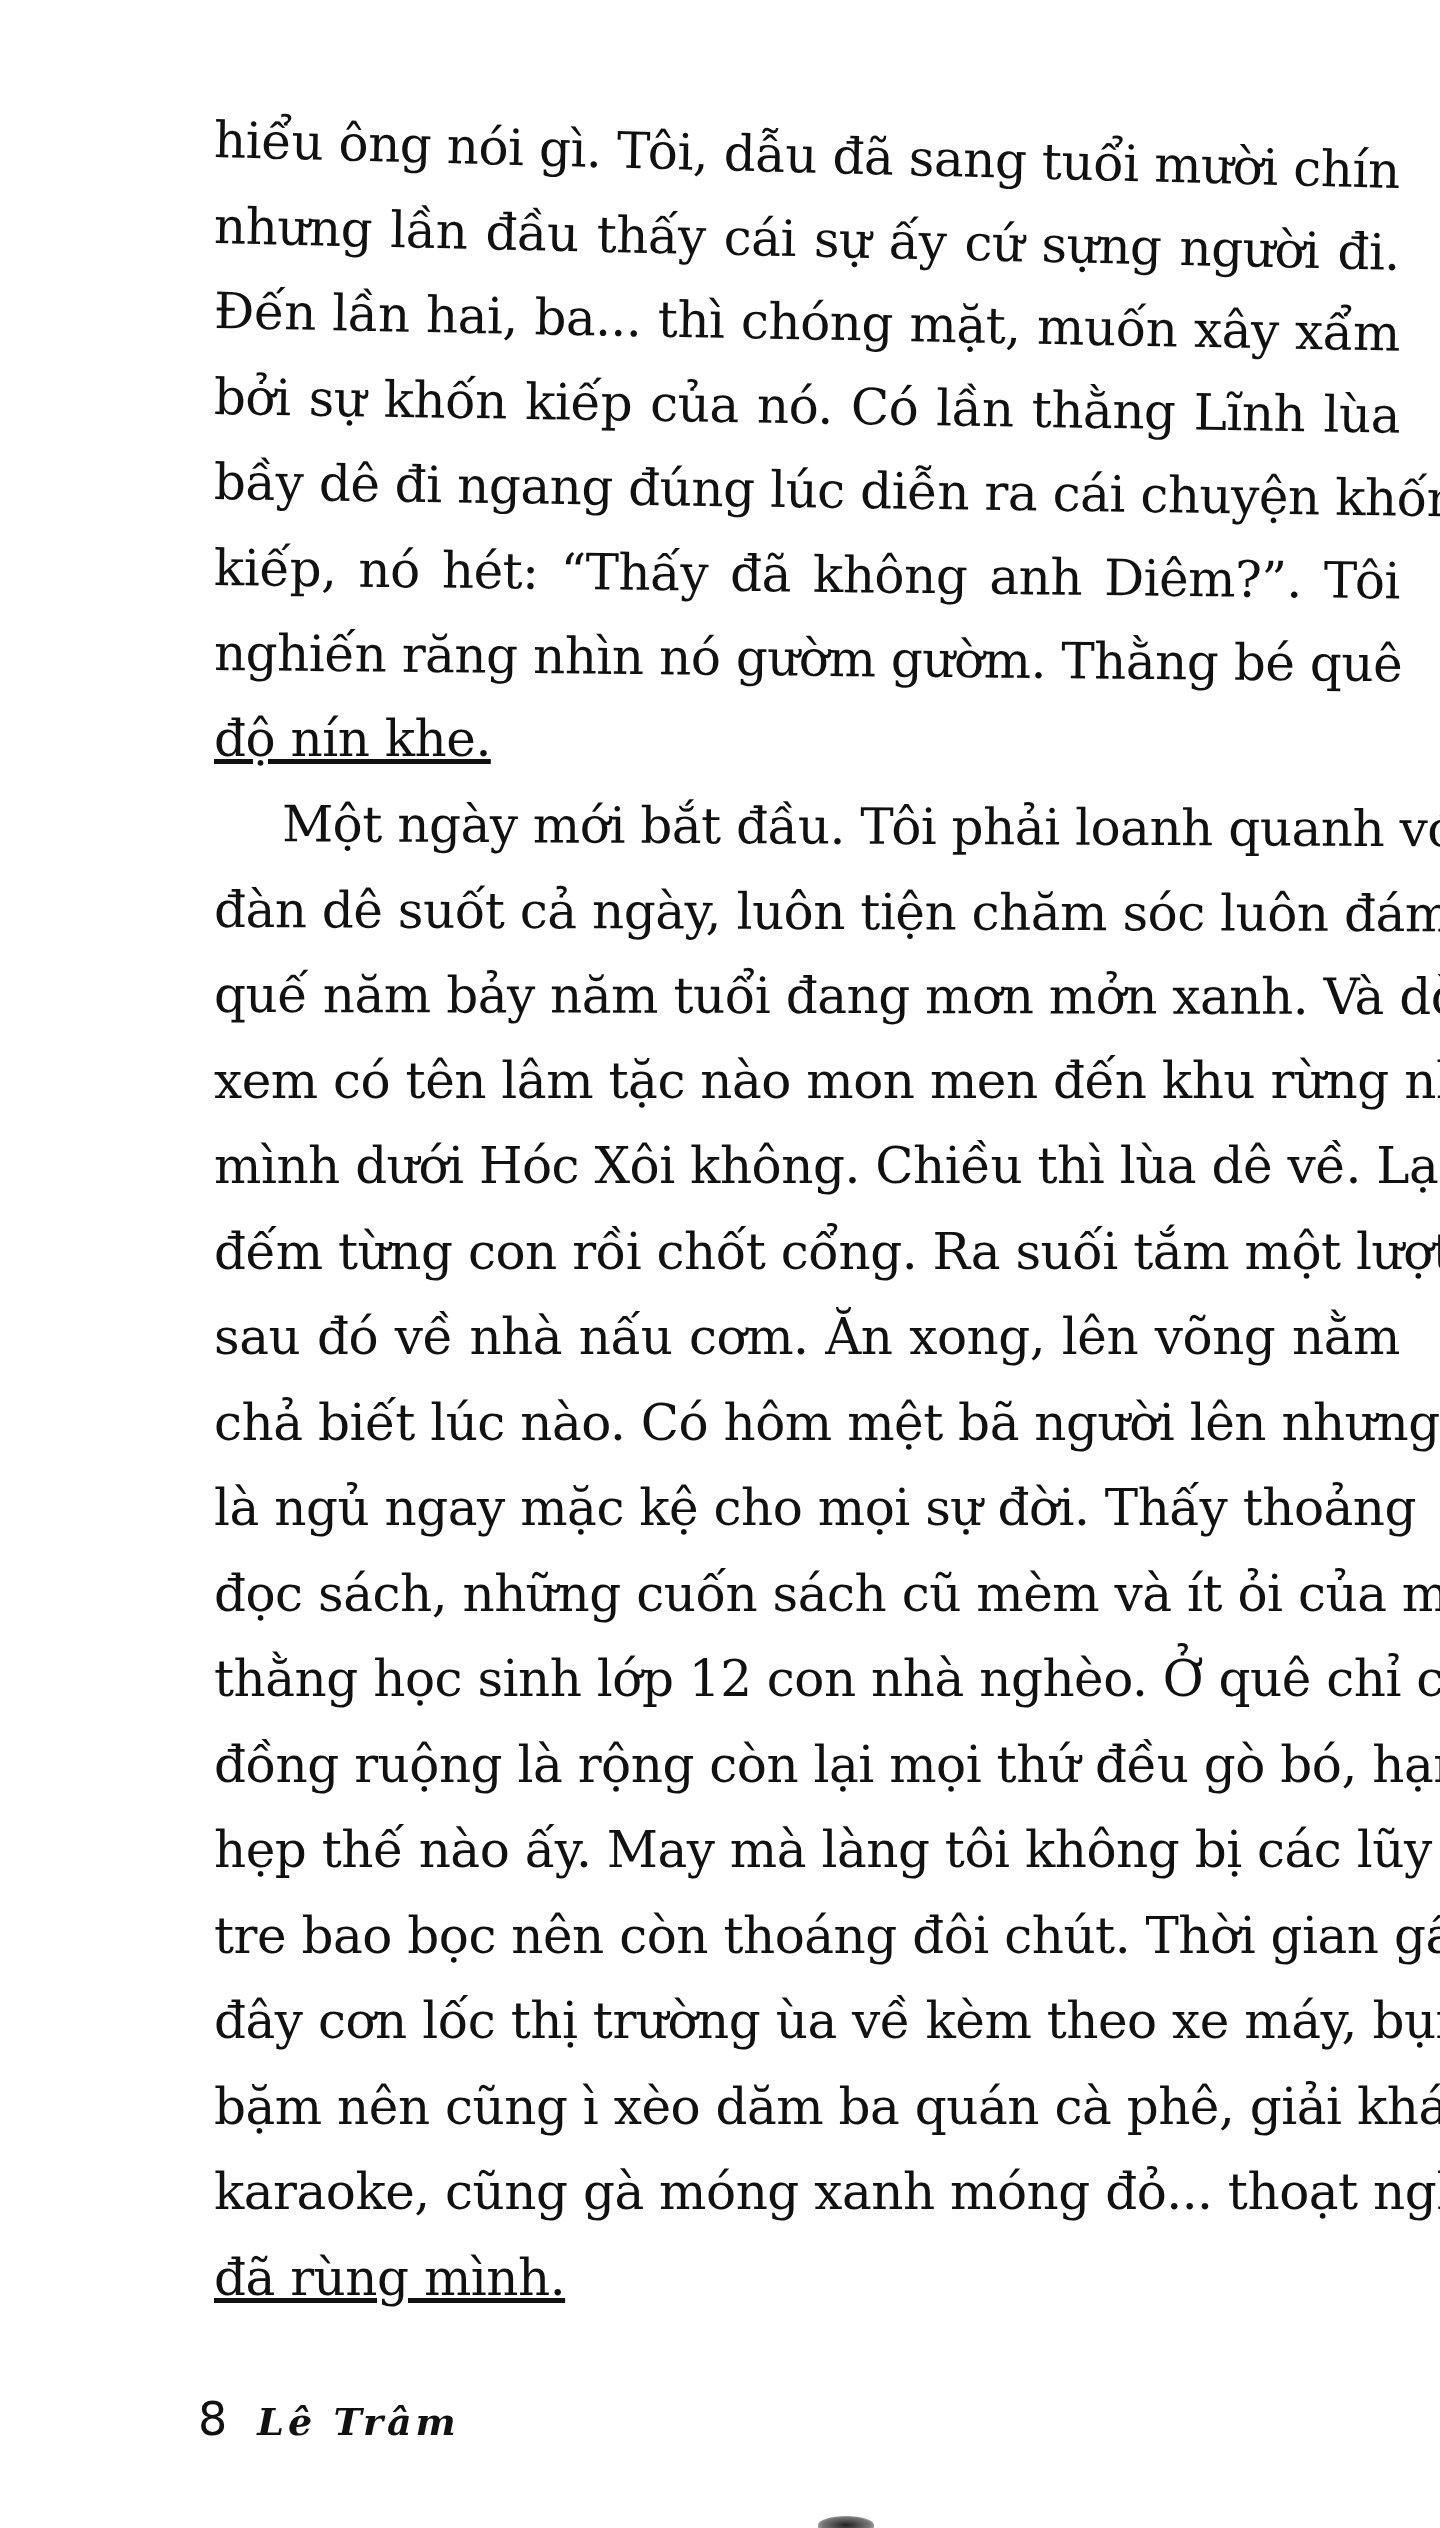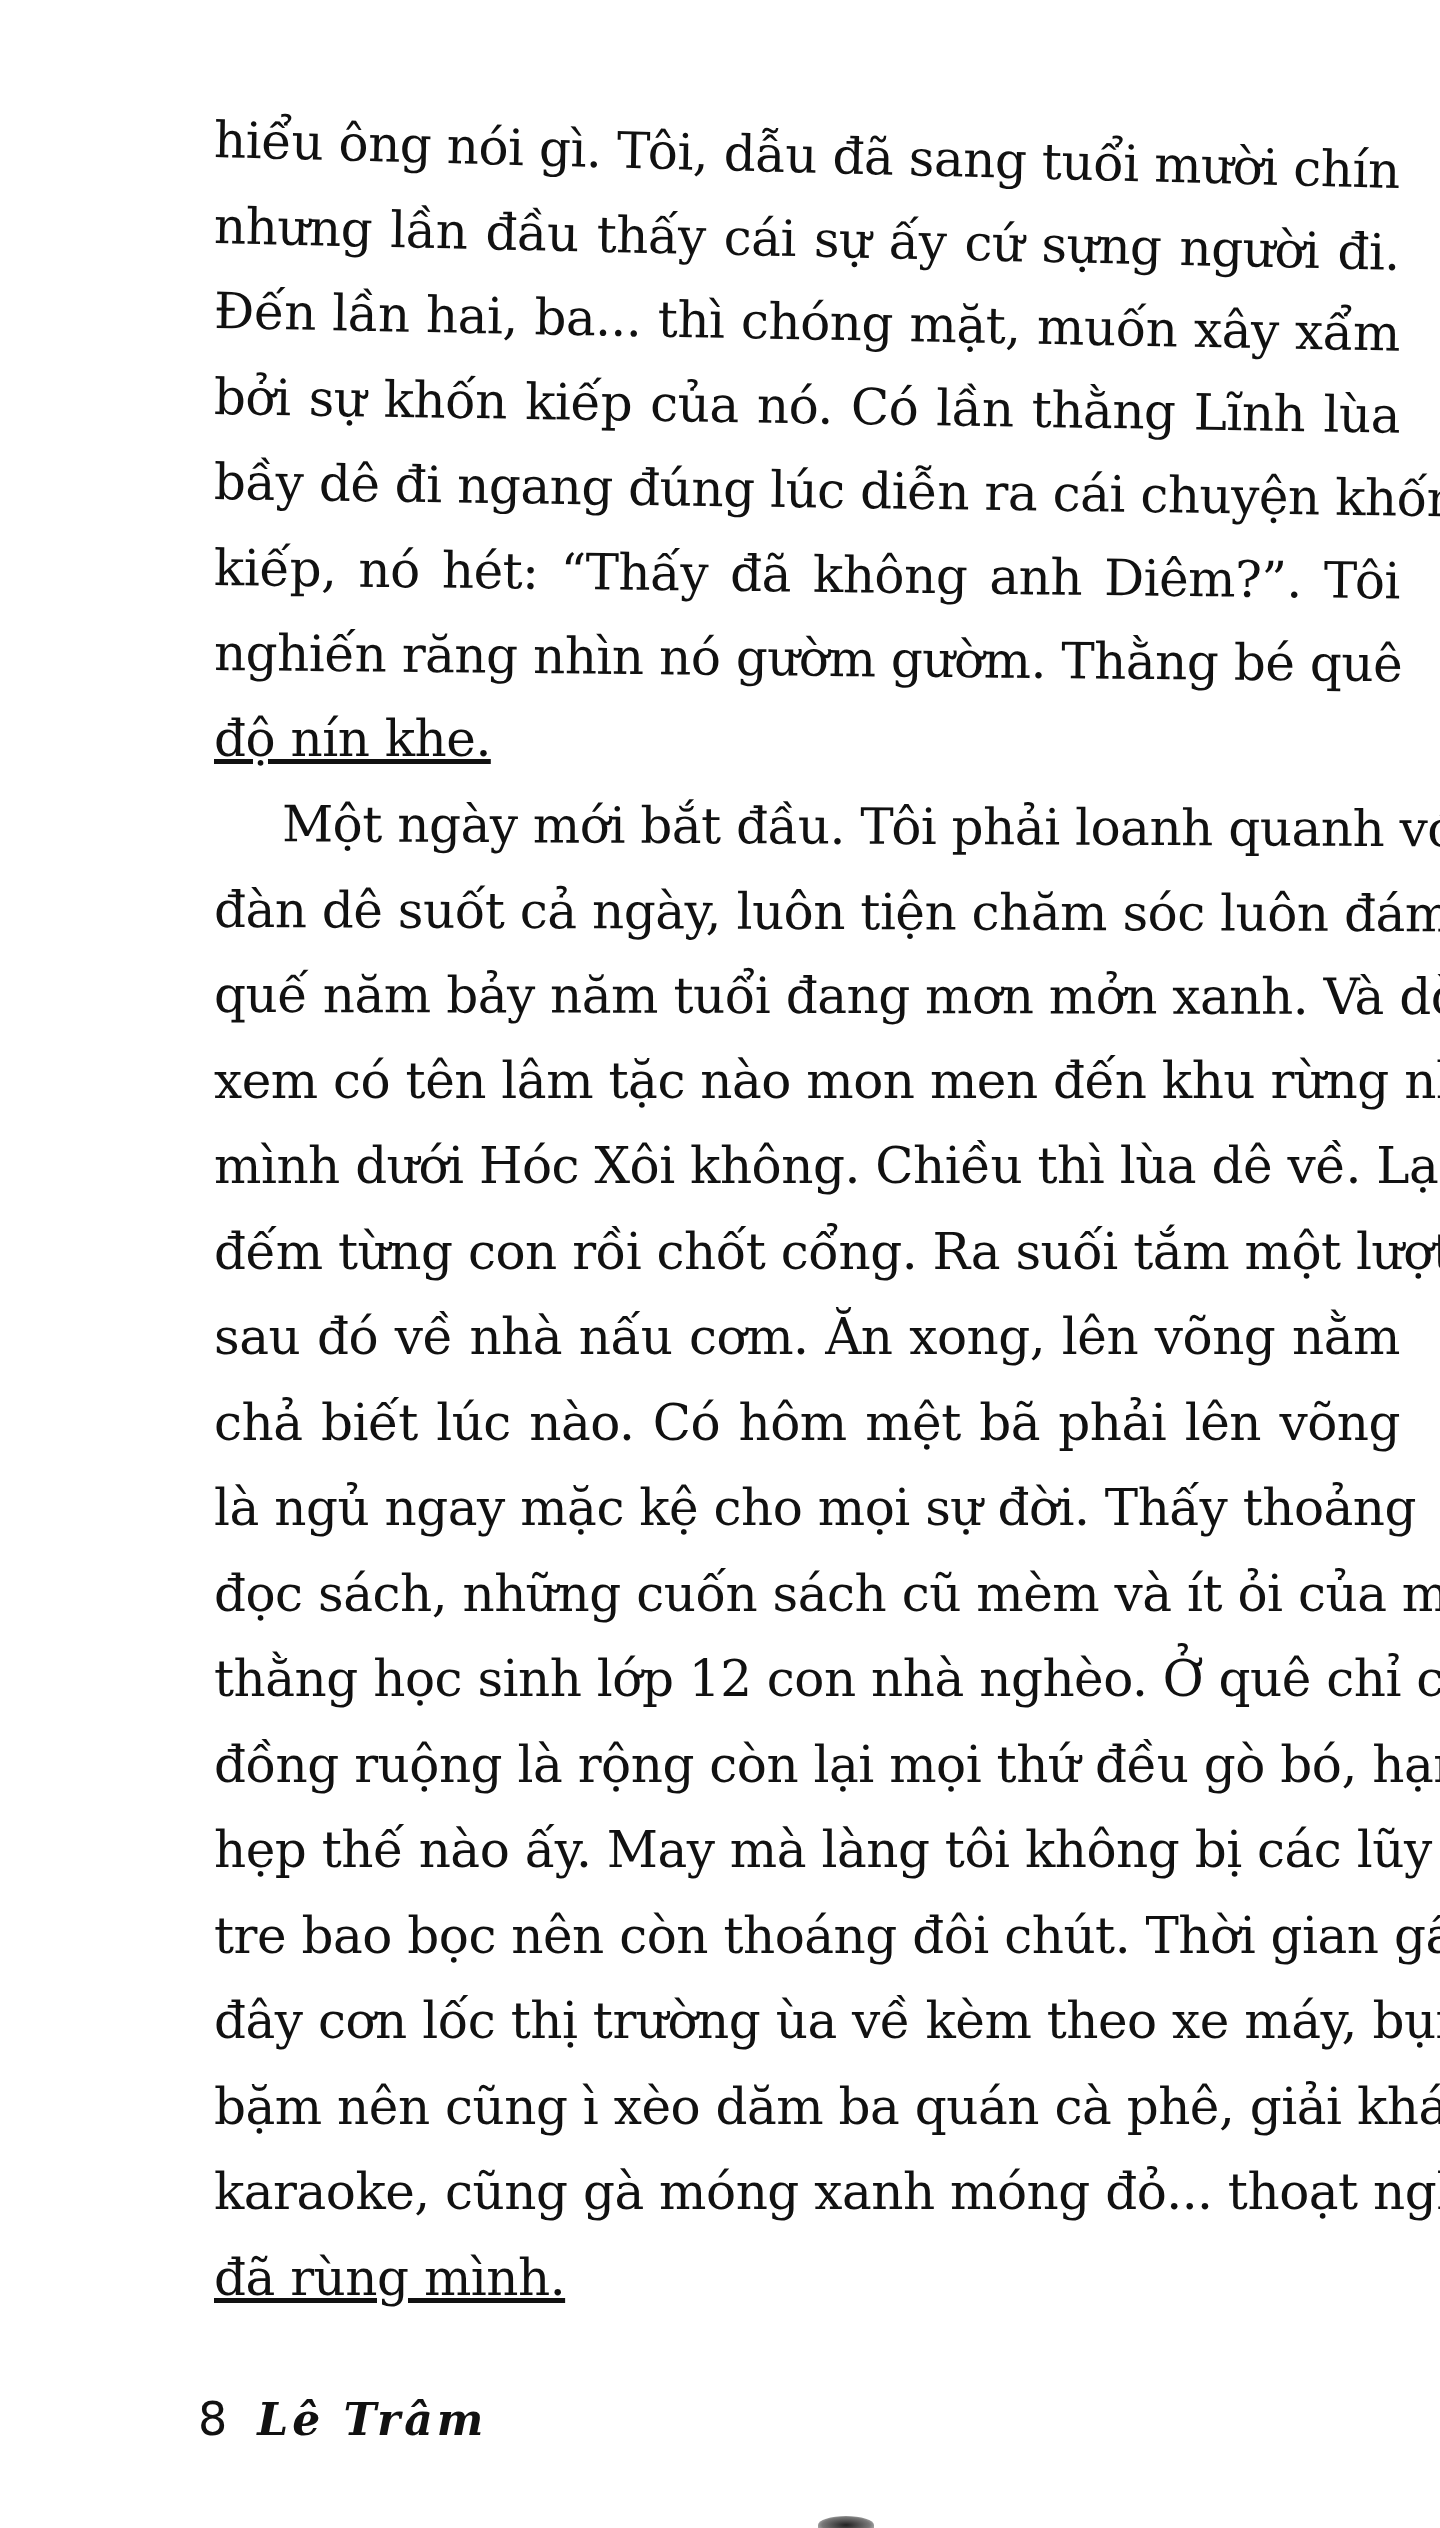--- a/index.html
+++ b/index.html
@@ -18,21 +18,21 @@
     transform-origin: left center;
   }
   .line.last { text-align-last: left; text-decoration: underline; }
   .line.indent { padding-left: 68px; }
   .footer {
     position: absolute; left: 198px; top: 2392px;
     font-family: "DejaVu Serif", "Liberation Serif", serif; color: #111;
     display: flex; align-items: baseline; gap: 30px;
   }
   .page-num { font-size: 46px; font-family: "DejaVu Sans", sans-serif; }
-  .author { font-size: 44px; font-style: italic; font-weight: bold; letter-spacing: 4px; }
+  .author { font-size: 38px; font-style: italic; font-weight: bold; letter-spacing: 4px; }
   .smudge {
     position: absolute; left: 818px; top: 2516px; width: 56px; height: 18px;
     border-radius: 50% 50% 0 0; background: radial-gradient(ellipse at center, #222 0%, #777 60%, rgba(255,255,255,0) 100%);
   }
 </style>
 </head>
 <body>
 
 <div class="page">
   <div class="text-block">
@@ -46,21 +46,21 @@
     <div class="line" style="transform: rotate(0.35deg) skewY(0.2deg);">nghiến răng nhìn nó gườm gườm. Thằng bé quê</div>
     <div class="line last">độ nín khe.</div>
 
     <div class="line indent" style="transform: rotate(0.25deg);">Một ngày mới bắt đầu. Tôi phải loanh quanh với</div>
     <div class="line" style="transform: rotate(0.2deg);">đàn dê suốt cả ngày, luôn tiện chăm sóc luôn đám</div>
     <div class="line" style="transform: rotate(0.1deg);">quế năm bảy năm tuổi đang mơn mởn xanh. Và dò</div>
     <div class="line">xem có tên lâm tặc nào mon men đến khu rừng nhà</div>
     <div class="line">mình dưới Hóc Xôi không. Chiều thì lùa dê về. Lại</div>
     <div class="line">đếm từng con rồi chốt cổng. Ra suối tắm một lượt,</div>
     <div class="line">sau đó về nhà nấu cơm. Ăn xong, lên võng nằm</div>
-    <div class="line">chả biết lúc nào. Có hôm mệt bã phải lên võng</div>
+    <div class="line">chả biết lúc nào. Có hôm mệt bã người lên nhưng</div>
     <div class="line">là ngủ ngay mặc kệ cho mọi sự đời. Thấy thoảng</div>
     <div class="line">đọc sách, những cuốn sách cũ mèm và ít ỏi của một</div>
     <div class="line">thằng học sinh lớp 12 con nhà nghèo. Ở quê chỉ có</div>
     <div class="line">đồng ruộng là rộng còn lại mọi thứ đều gò bó, hạn</div>
     <div class="line">hẹp thế nào ấy. May mà làng tôi không bị các lũy</div>
     <div class="line">tre bao bọc nên còn thoáng đôi chút. Thời gian gần</div>
     <div class="line">đây cơn lốc thị trường ùa về kèm theo xe máy, bụi</div>
     <div class="line">bặm nên cũng ì xèo dăm ba quán cà phê, giải khát,</div>
     <div class="line">karaoke, cũng gà móng xanh móng đỏ... thoạt nghe</div>
     <div class="line last">đã rùng mình.</div>

